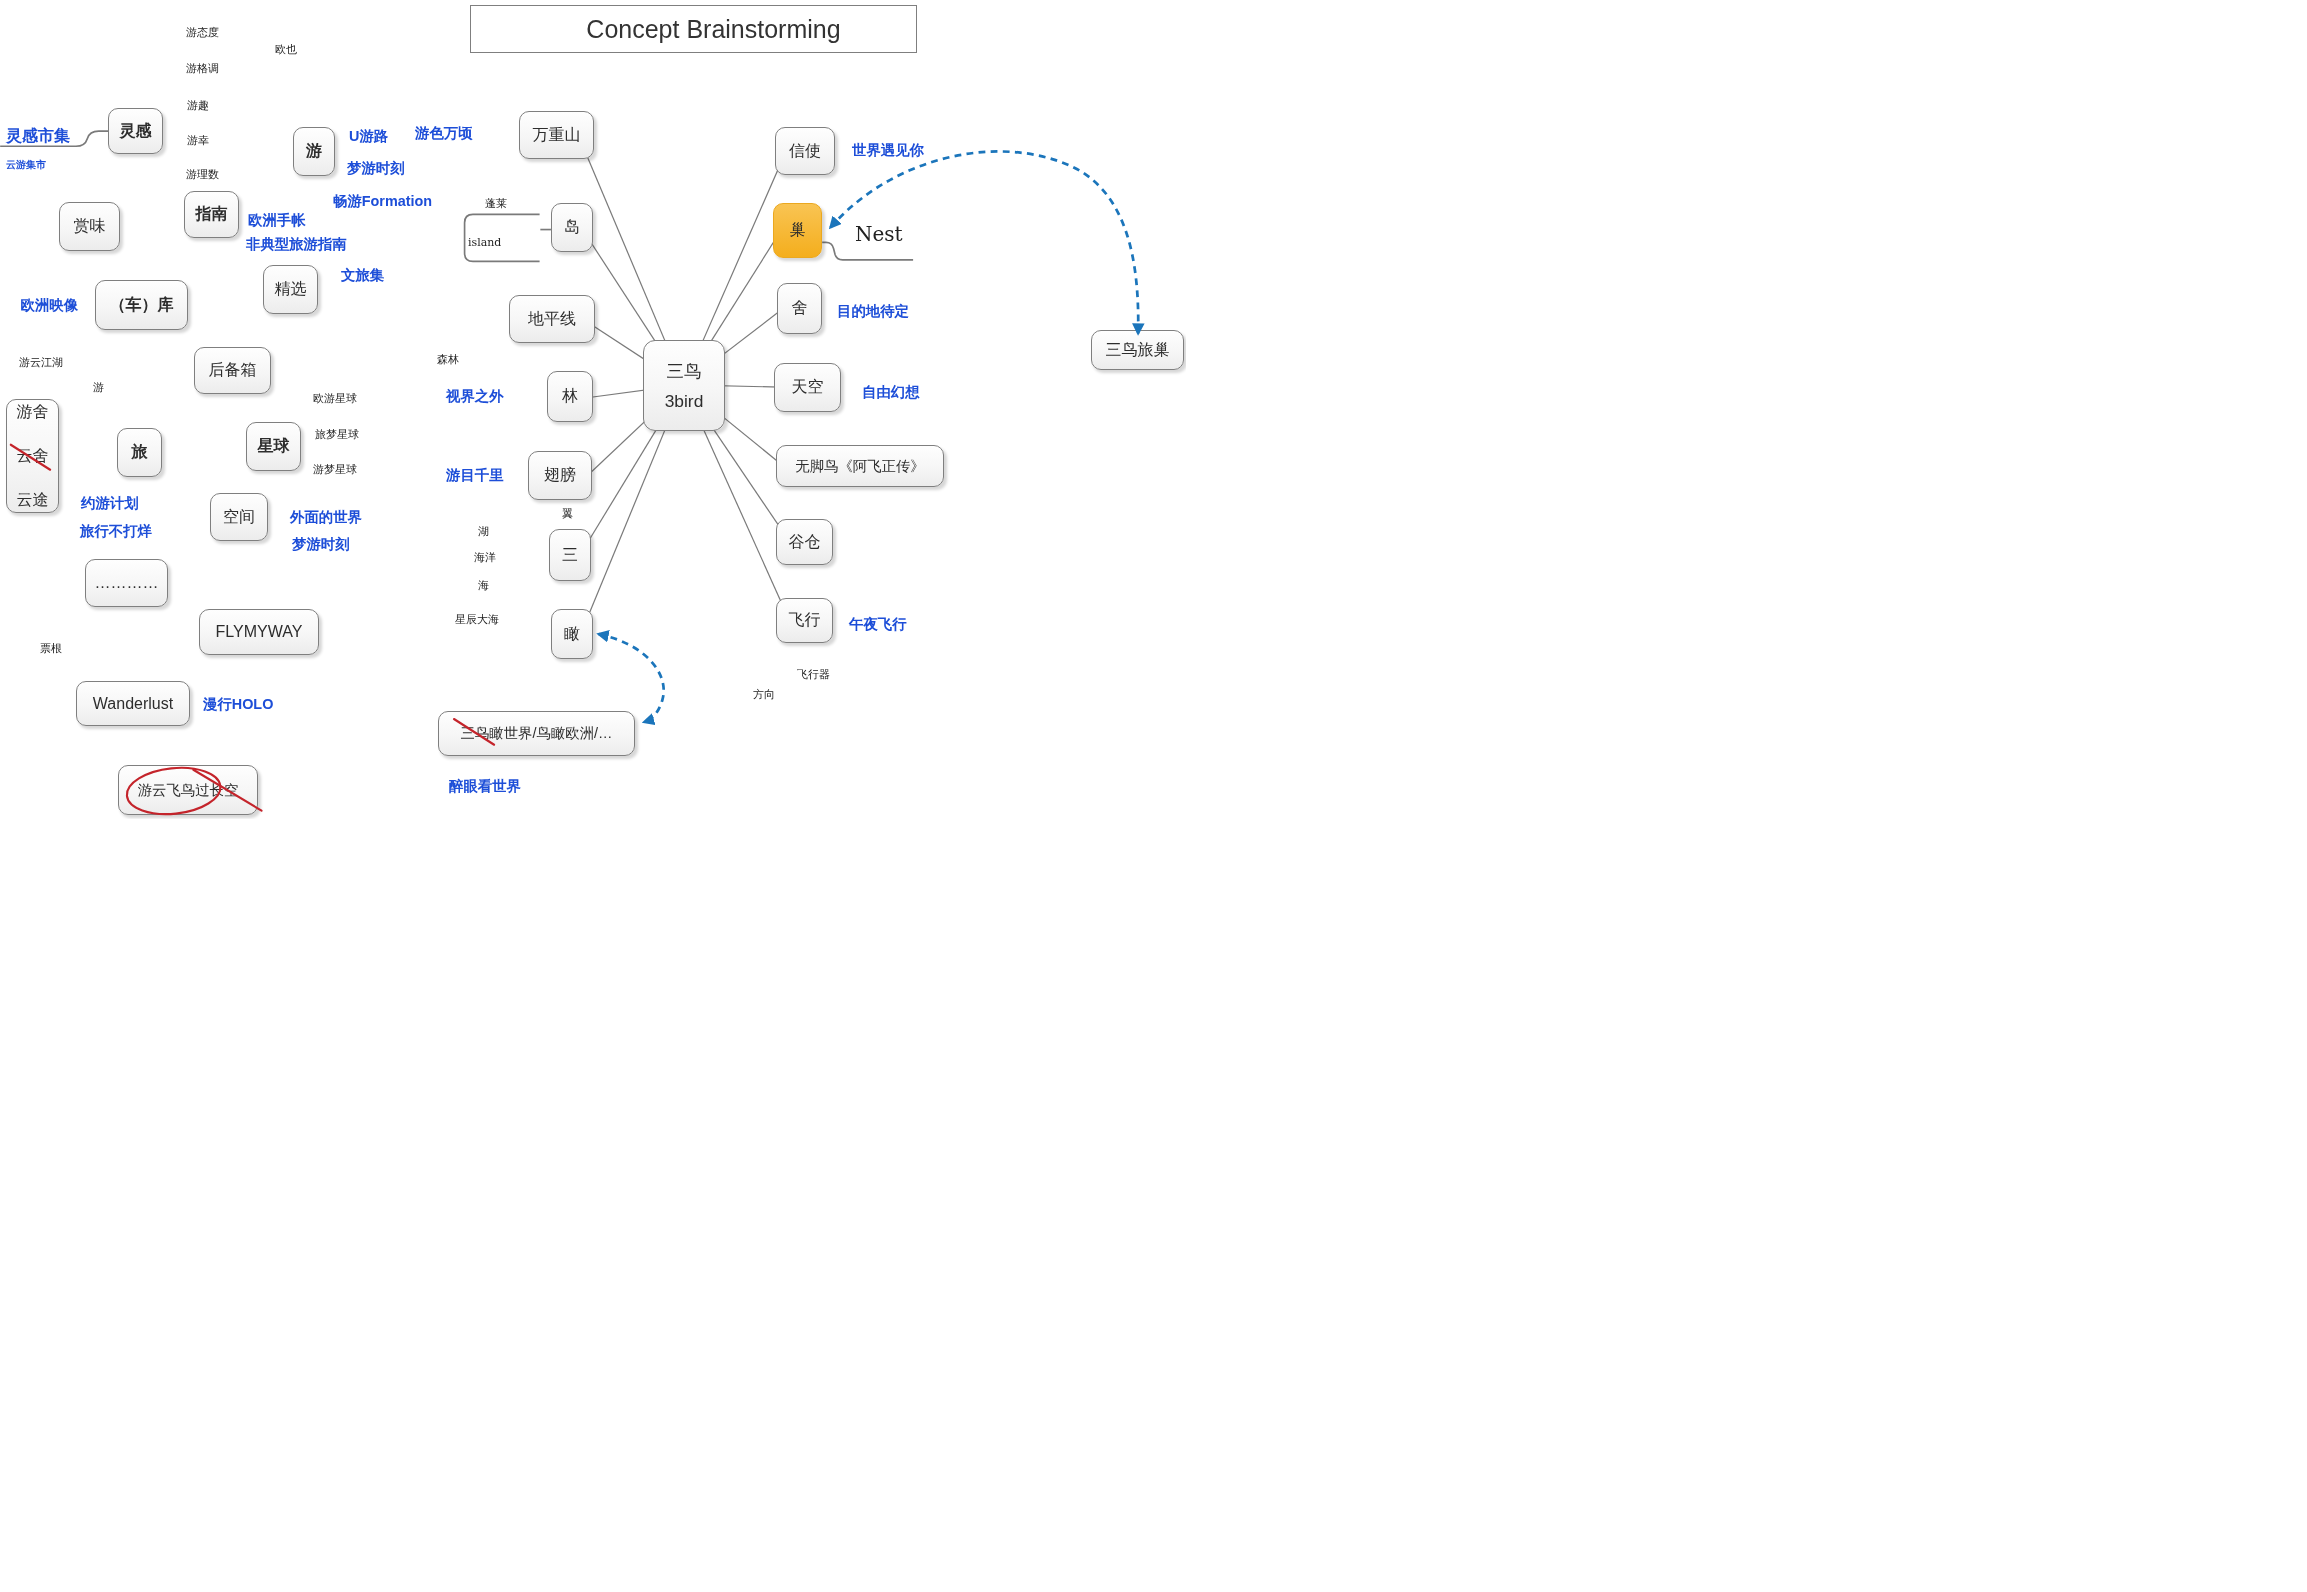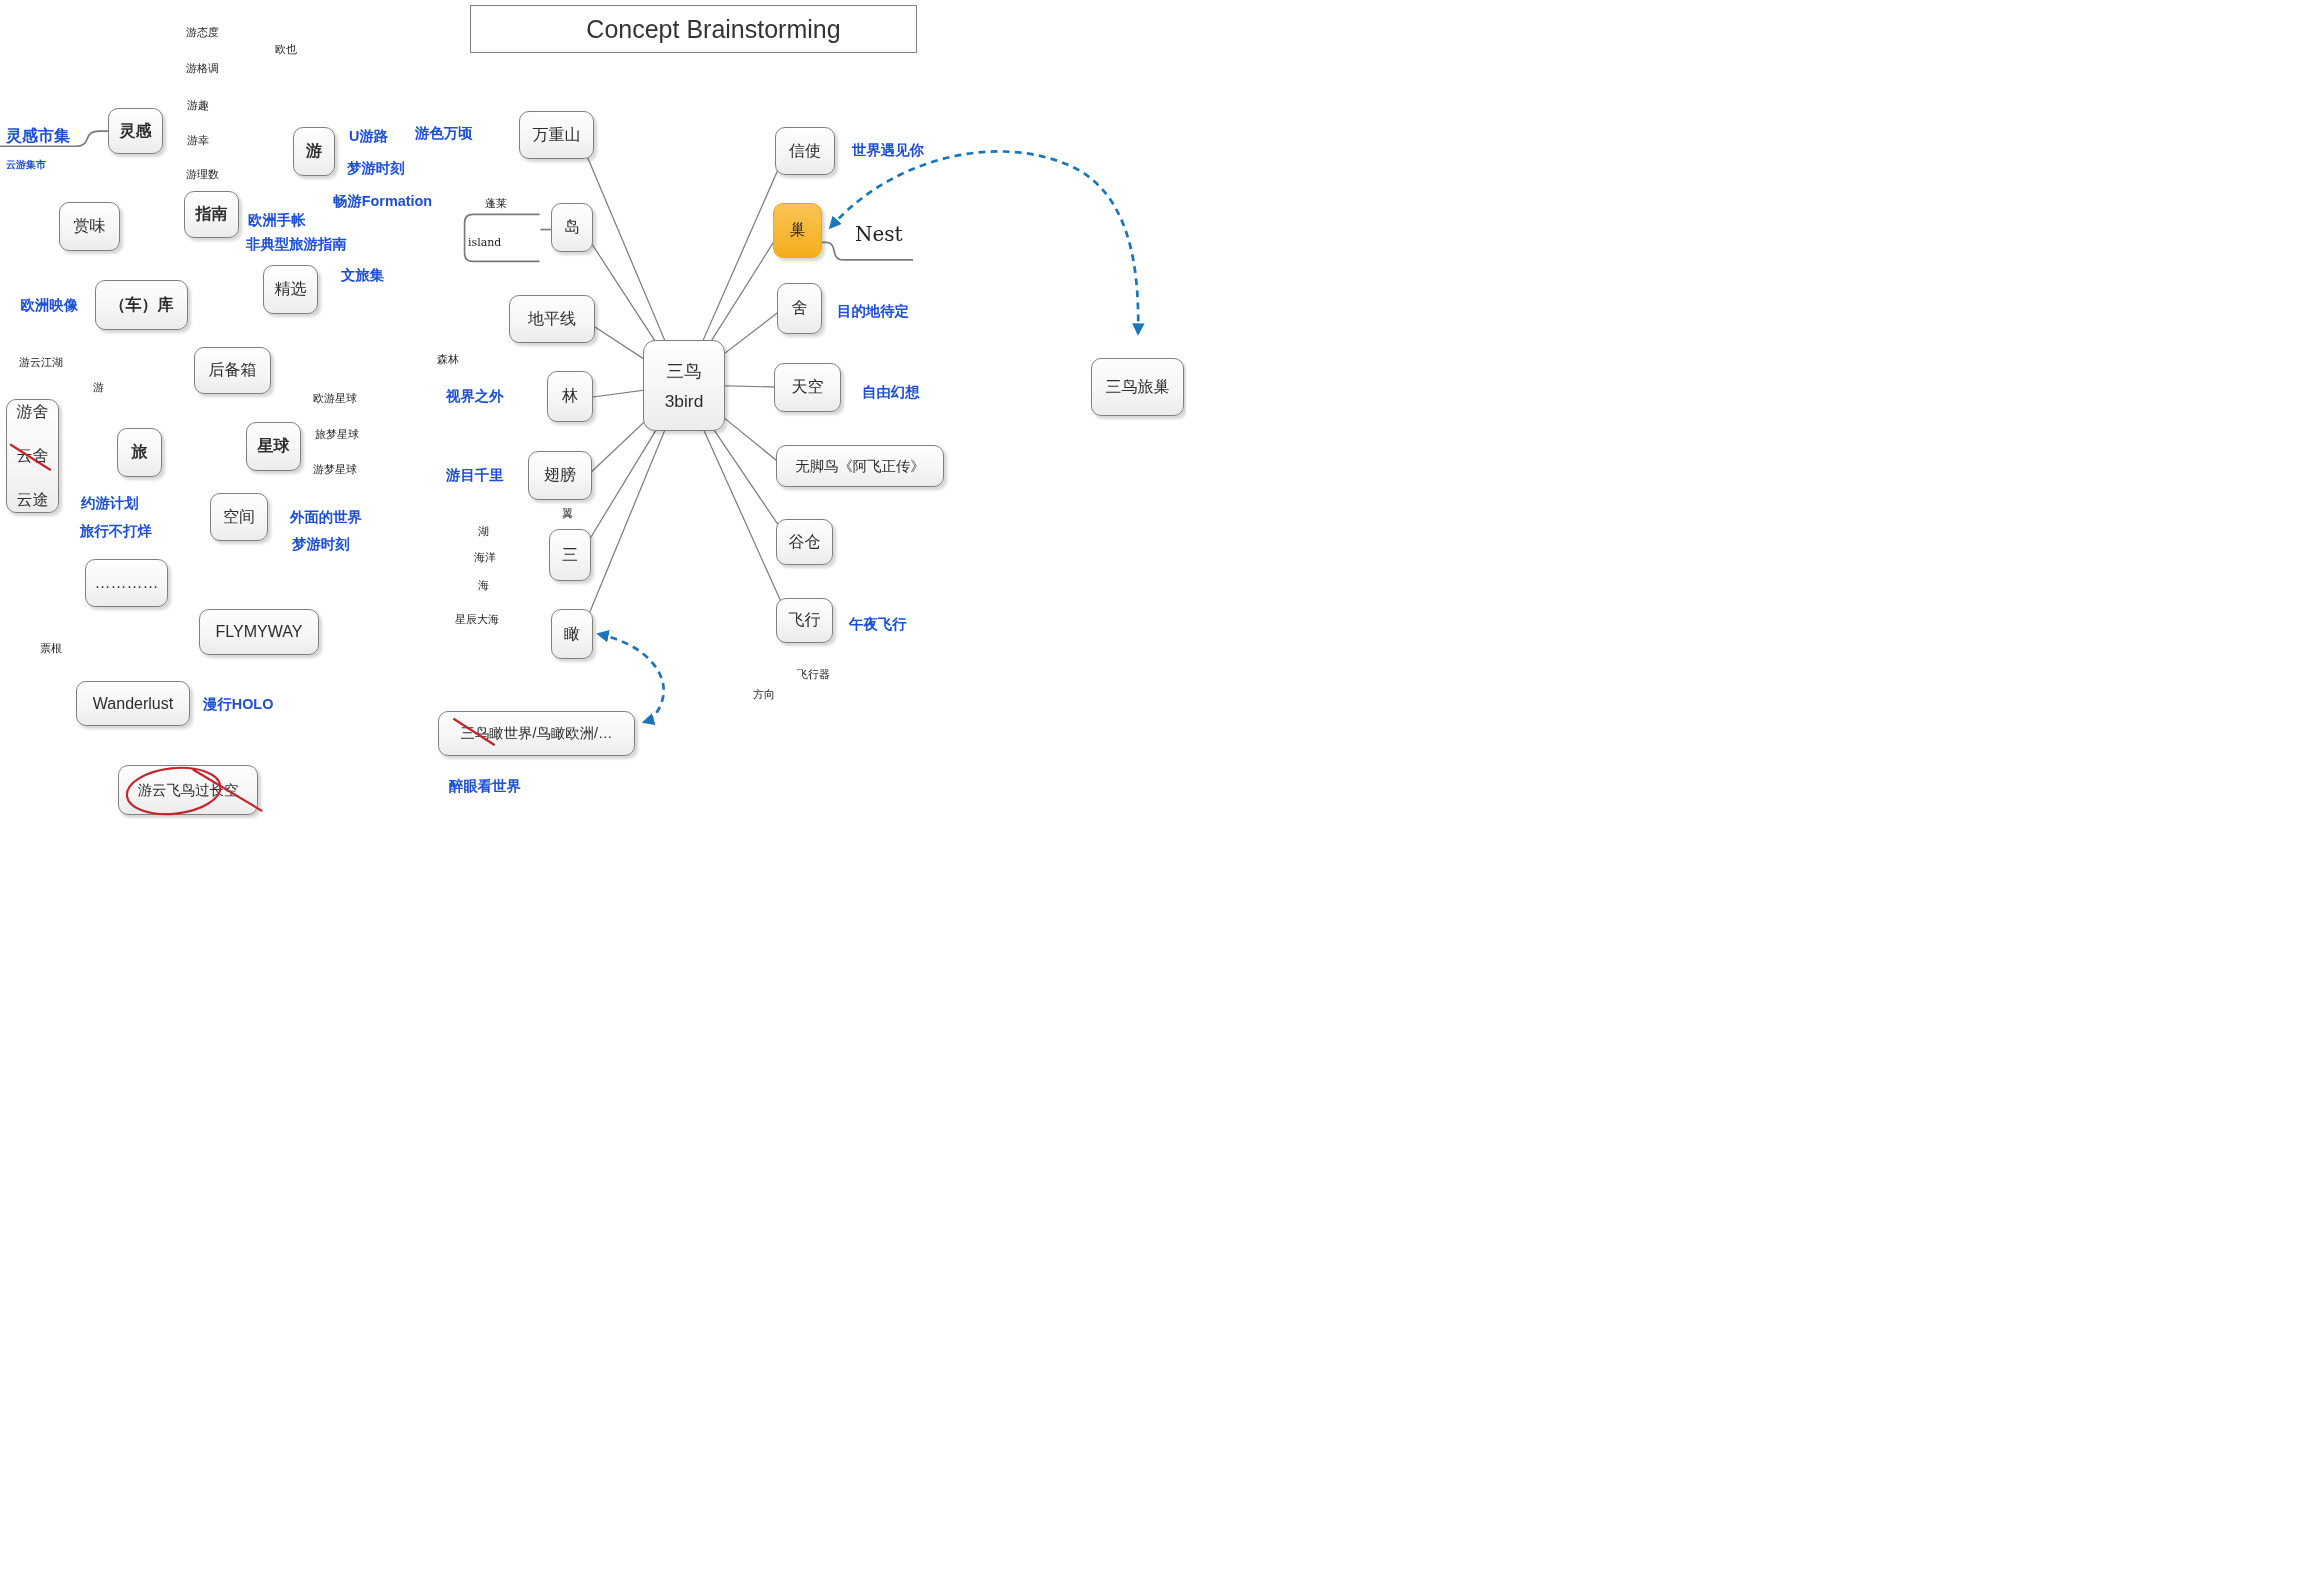--- a/index.html
+++ b/index.html
@@ -151,21 +151,21 @@
     </div>
   <div class="node small-text" style="left:776px;top:445px;width:168px;height:42px">
       <span>无脚鸟《阿飞正传》</span>
     </div>
   <div class="node" style="left:776px;top:519px;width:57px;height:46px">
       <span>谷仓</span>
     </div>
   <div class="node" style="left:776px;top:598px;width:57px;height:45px">
       <span>飞行</span>
     </div>
-  <div class="node" style="left:1091px;top:358px;width:93px;height:58px">
+  <div class="node" style="left:1091px;top:330px;width:93px;height:40px">
       <span>三鸟旅巢</span>
     </div>
   <div class="node small-text" style="left:438px;top:711px;width:197px;height:45px">
       <span>三鸟瞰世界/鸟瞰欧洲/…</span>
     </div>
 
   <div class="t sans" style="left:6px;top:126px;font-size:16px">灵感市集</div>
   <div class="t sans" style="left:6px;top:158px;font-size:10px">云游集市</div>
   <div class="t serif" style="left:186px;top:25px">游态度</div>
   <div class="t serif" style="left:275px;top:42px">欧也</div>

